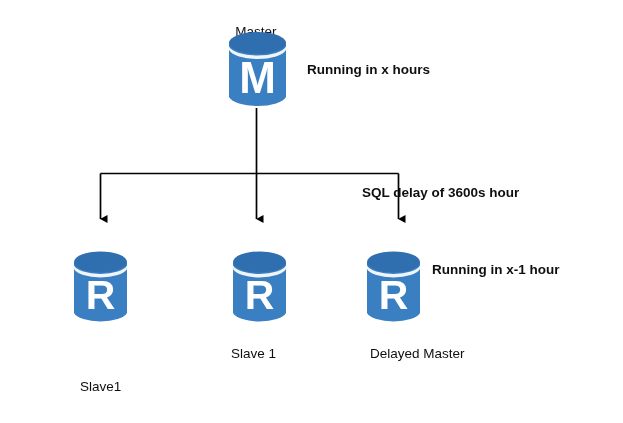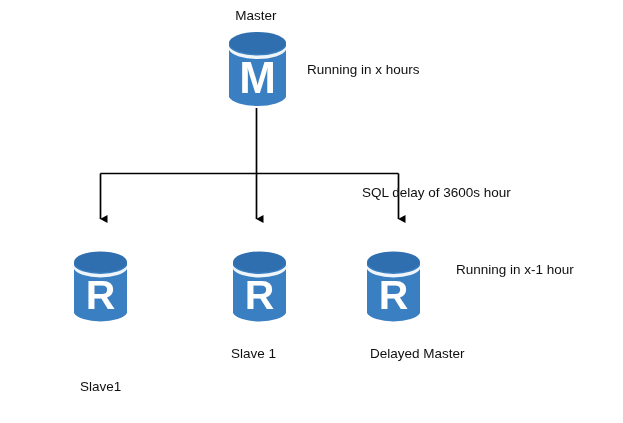--- a/index.html
+++ b/index.html
@@ -55,20 +55,21 @@
     white-space: nowrap;
     line-height: 1.15;
   }
   .annot {
     position: absolute;
     color: #0f0f0f;
     font-size: 13.5px;
     font-family: "Liberation Sans", sans-serif;
     white-space: nowrap;
     line-height: 1.15;
+    font-weight: bold;
   }
   .title-label {
     position: absolute;
     color: #0f0f0f;
     font-size: 13.5px;
     font-family: "Liberation Sans", sans-serif;
     white-space: nowrap;
     text-align: center;
   }
 </style>
@@ -86,21 +87,21 @@
 
     <line x1="256.5" y1="108" x2="256.5" y2="173.5" stroke="#000000" stroke-width="1.7"></line>
 
     <line x1="100.5" y1="173.5" x2="398.5" y2="173.5" stroke="#000000" stroke-width="1.7"></line>
 
     <line x1="100.5" y1="173.5" x2="100.5" y2="219" stroke="#000000" stroke-width="1.7" marker-end="url(#arrowhead)"></line>
     <line x1="256.5" y1="173.5" x2="256.5" y2="219" stroke="#000000" stroke-width="1.7" marker-end="url(#arrowhead)"></line>
     <line x1="398.5" y1="173.5" x2="398.5" y2="219" stroke="#000000" stroke-width="1.7" marker-end="url(#arrowhead)"></line>
   </svg>
 
-  <div class="title-label" style="left:206px; top:8px; width:100px;">Master</div>
+  <div class="title-label" style="left:206px; top:24px; width:100px;">Master</div>
 
   <div class="node" style="left:228px; top:30px; width:59px; height:80px;">
     <svg class="db" style="left:0; top:0;" width="59" height="80" viewBox="0 0 59 80" xmlns="http://www.w3.org/2000/svg">
       <path d="M 1 13 L 1 67 A 29 11 0 0 0 58 67 L 58 13 Z" fill="#3a7fc1"></path>
       <ellipse cx="29.5" cy="13" rx="28.5" ry="11" fill="#2f6fb0"></ellipse>
       <path d="M 1 16.5 A 29 11 0 0 0 58 16.5 L 58 20 A 29 11 0 0 1 1 20 Z" fill="#ffffff" opacity="0.92"></path>
     </svg>
     <div class="db-letter" style="font-size:44px; padding-top:8px;">M</div>
   </div>
 
@@ -131,15 +132,15 @@
   <div class="node" style="left:366px; top:250px; width:55px; height:75px;">
     <svg class="db" style="left:0; top:0;" width="55" height="75" viewBox="0 0 55 75" xmlns="http://www.w3.org/2000/svg">
       <path d="M 1 12 L 1 63 A 27 10.5 0 0 0 54 63 L 54 12 Z" fill="#3a7fc1"></path>
       <ellipse cx="27.5" cy="12" rx="26.5" ry="10.5" fill="#2f6fb0"></ellipse>
       <path d="M 1 15.5 A 27 10.5 0 0 0 54 15.5 L 54 19 A 27 10.5 0 0 1 1 19 Z" fill="#ffffff" opacity="0.92"></path>
     </svg>
     <div class="db-letter" style="font-size:41px; padding-top:8px;">R</div>
   </div>
   <div class="caption" style="left:370px; top:346px;">Delayed Master</div>
 
-  <div class="annot" style="left:456px; top:262px;">Running in x-1 hour</div>
+  <div class="annot" style="left:432px; top:262px;">Running in x-1 hour</div>
 
 </div>
 
 </body></html>

